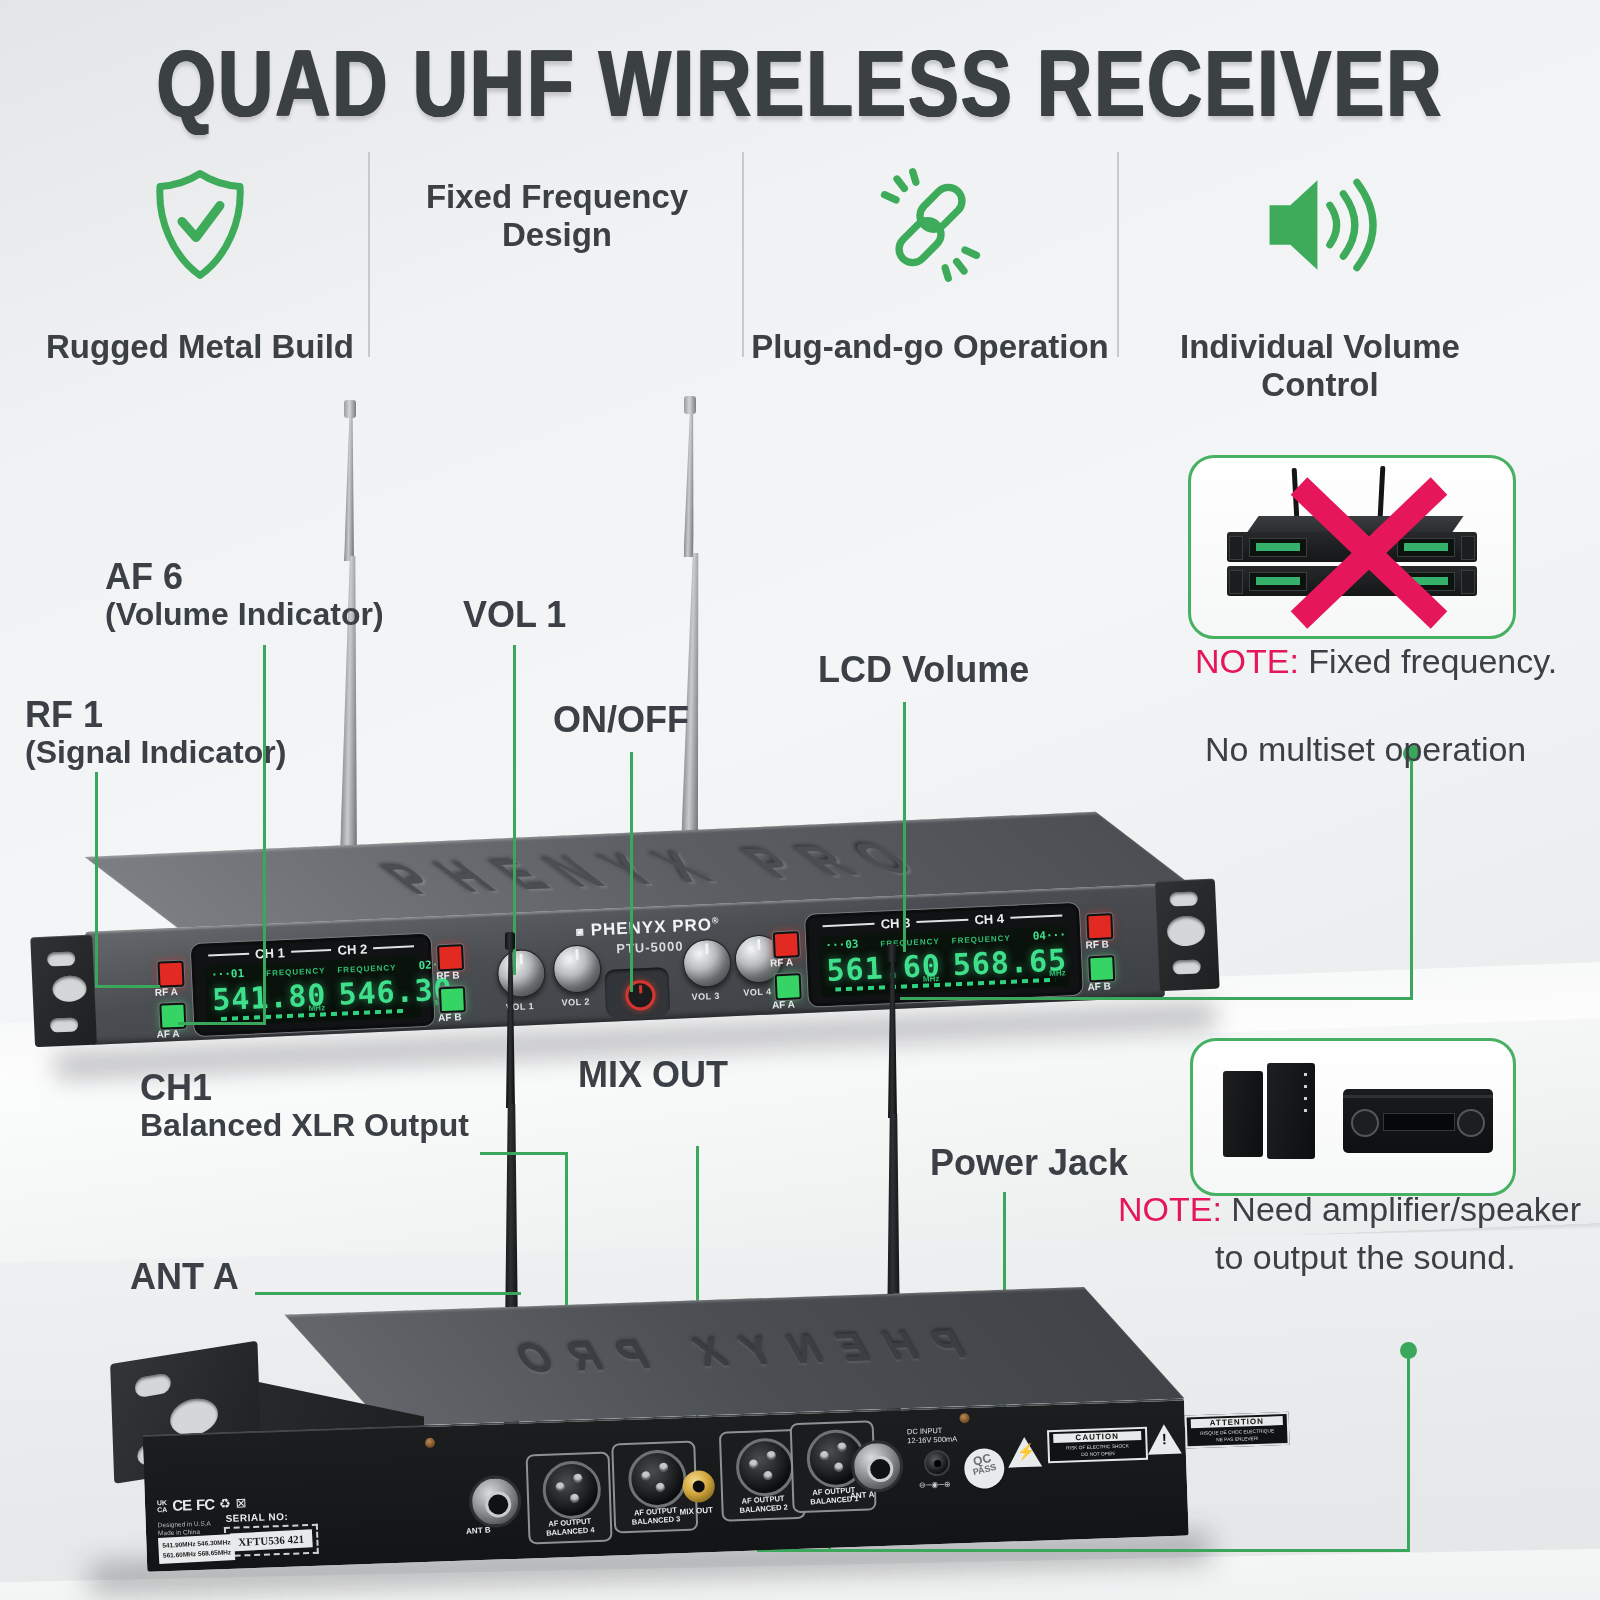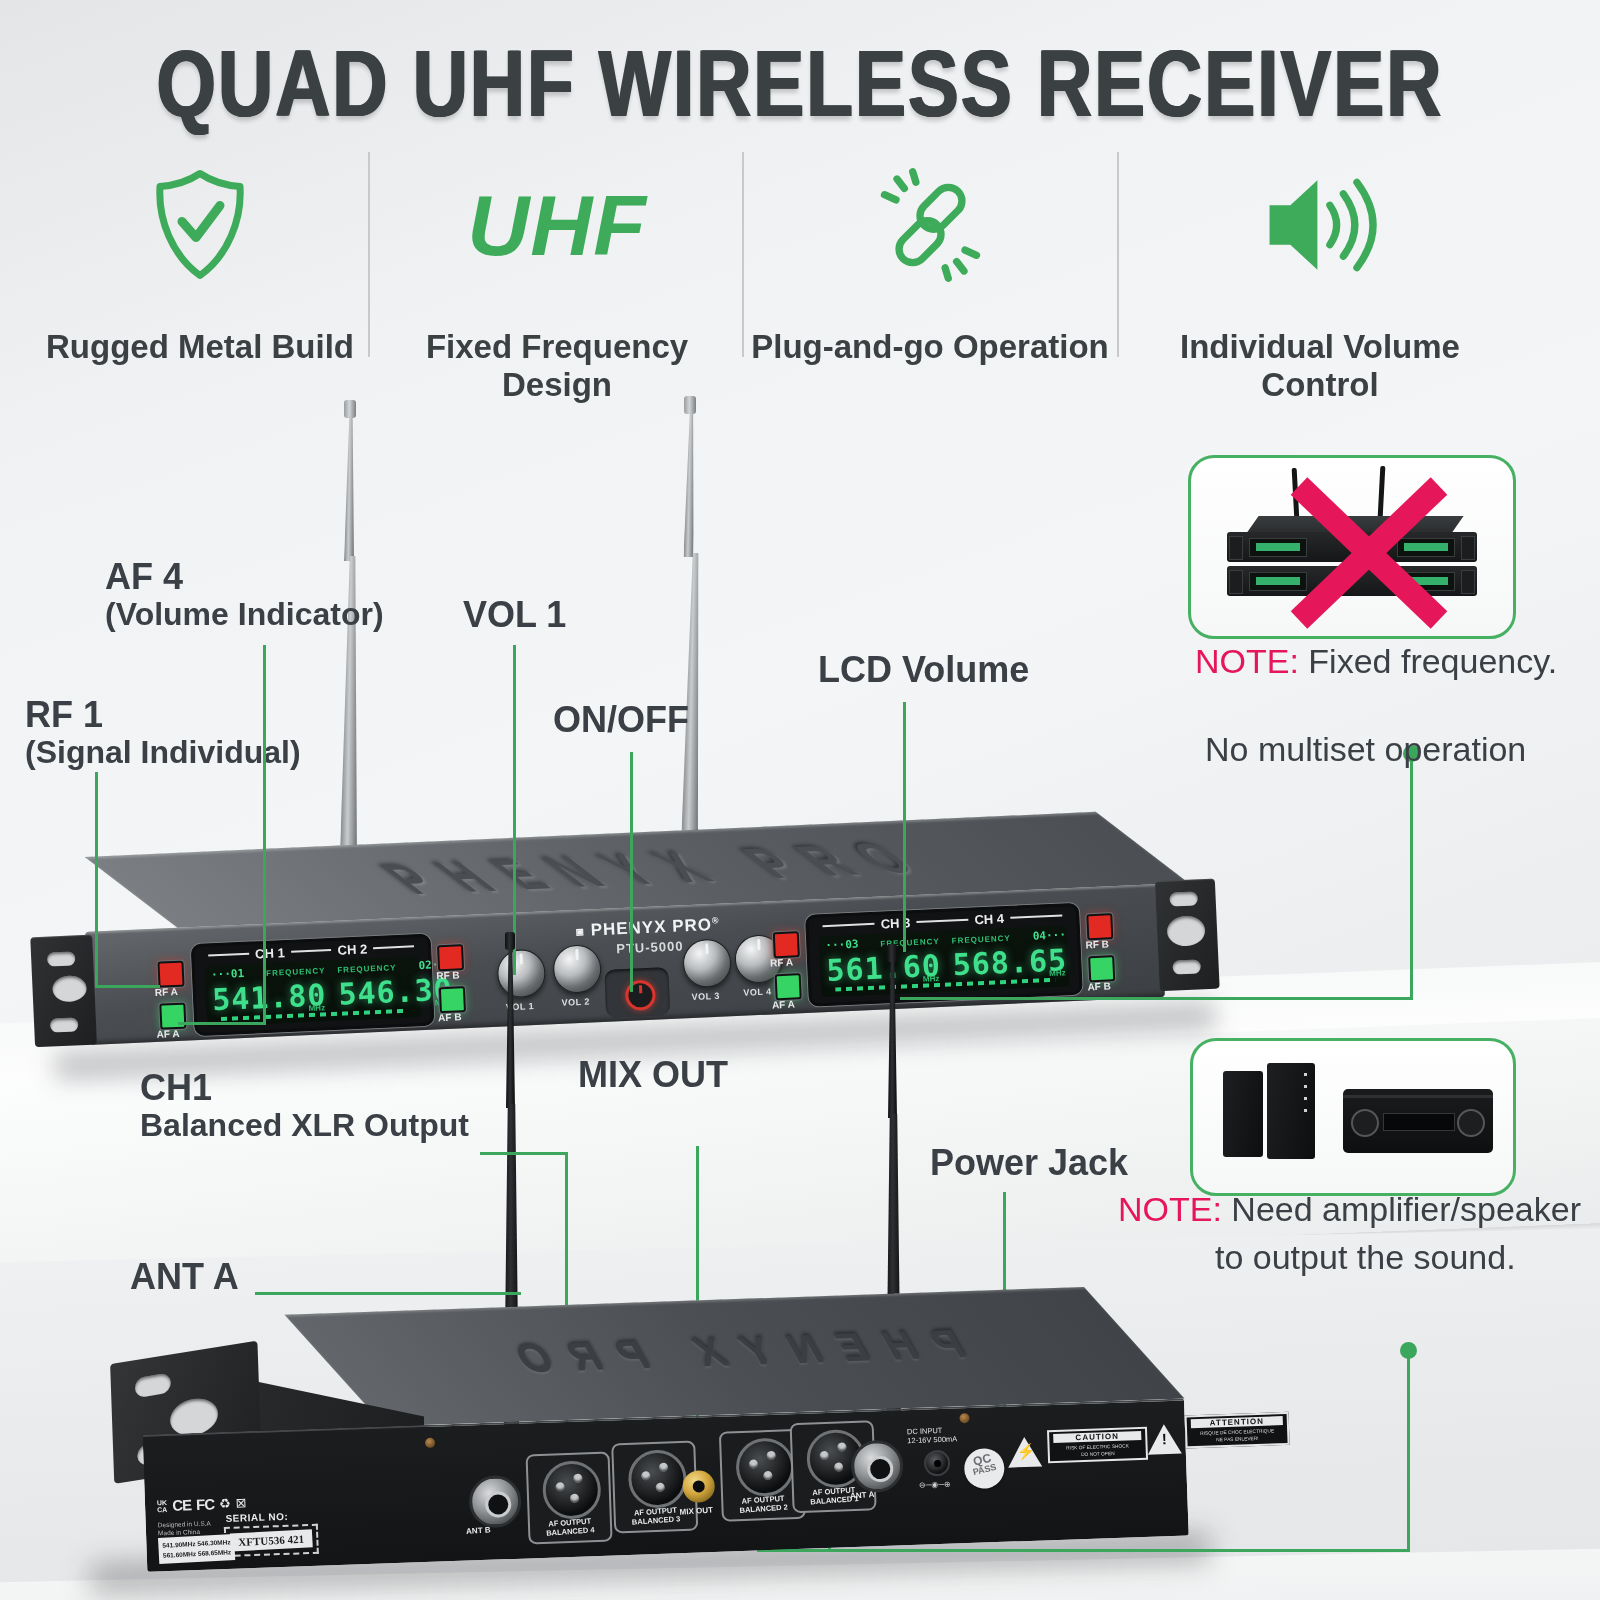--- a/index.html
+++ b/index.html
@@ -153,23 +153,20 @@
     <div class="ic">
       <svg width="100" height="118" viewBox="0 0 100 115">
         <path d="M50 6 C62 14 76 18 90 19 C92 52 78 88 50 108 C22 88 8 52 10 19 C24 18 38 14 50 6 Z" fill="none" stroke="#3dab5a" stroke-width="7" stroke-linejoin="round"></path>
         <path d="M32 54 L46 70 L70 38" fill="none" stroke="#3dab5a" stroke-width="9" stroke-linecap="round" stroke-linejoin="round"></path>
       </svg>
     </div>
     <div class="cap">Rugged Metal Build</div>
   </div>
   <div class="fdiv" style="left:368px;"></div>
   <div class="feat" style="left:372px;">
-    <div class="ic">
-      <span class="uhf-txt">UHF</span>
-    </div>
     <div class="cap">Fixed Frequency Design</div>
   </div>
   <div class="fdiv" style="left:742px;"></div>
   <div class="feat" style="left:745px;">
     <div class="ic">
       <svg width="115" height="120" viewBox="0 0 110 110">
         <g fill="none" stroke="#3dab5a" stroke-width="7" stroke-linecap="round">
           <rect x="52" y="16" width="26" height="46" rx="13" transform="rotate(45 65 39)"></rect>
           <rect x="32" y="48" width="26" height="46" rx="13" transform="rotate(45 45 71)"></rect>
           <path d="M30 20 l-7 -9 M41 14 l-3 -10 M22 31 l-11 -5"></path>
@@ -300,26 +297,26 @@
     <div class="ind-lab" style="left:738px;top:171px;">RF A</div>
     <div class="ind grn" style="left:742px;top:188px;"></div>
     <div class="ind-lab" style="left:738px;top:213px;">AF A</div>
     <div class="ind red" style="left:1056px;top:142px;"></div>
     <div class="ind-lab" style="left:1054px;top:167px;">RF B</div>
     <div class="ind grn" style="left:1056px;top:184px;"></div>
     <div class="ind-lab" style="left:1054px;top:209px;">AF B</div>
   </div>
 
   <div class="lbl l36" style="left:105px;top:557px;">
-    <div>AF 4</div>
+    <div>AF 6</div>
       <div class="l33">(Volume Indicator)</div>
   </div>
   <div class="lbl l36" style="left:25px;top:695px;">
     <div>RF 1</div>
-      <div class="l33">(Signal Individual)</div>
+      <div class="l33">(Signal Indicator)</div>
   </div>
   <div class="lbl l36" style="left:463px;top:595px;">VOL 1</div>
   <div class="lbl l36" style="left:553px;top:700px;">ON/OFF</div>
   <div class="lbl l36" style="left:818px;top:650px;">LCD Volume</div>
 
   <div class="gl" style="left:95px;top:772px;width:3px;height:216px;"></div>
   <div class="gl" style="left:95px;top:985px;width:65px;height:3px;"></div>
   <div class="gl" style="left:263px;top:645px;width:3px;height:380px;"></div>
   <div class="gl" style="left:178px;top:1022px;width:88px;height:3px;"></div>
   <div class="gl" style="left:513px;top:645px;width:3px;height:330px;"></div>

